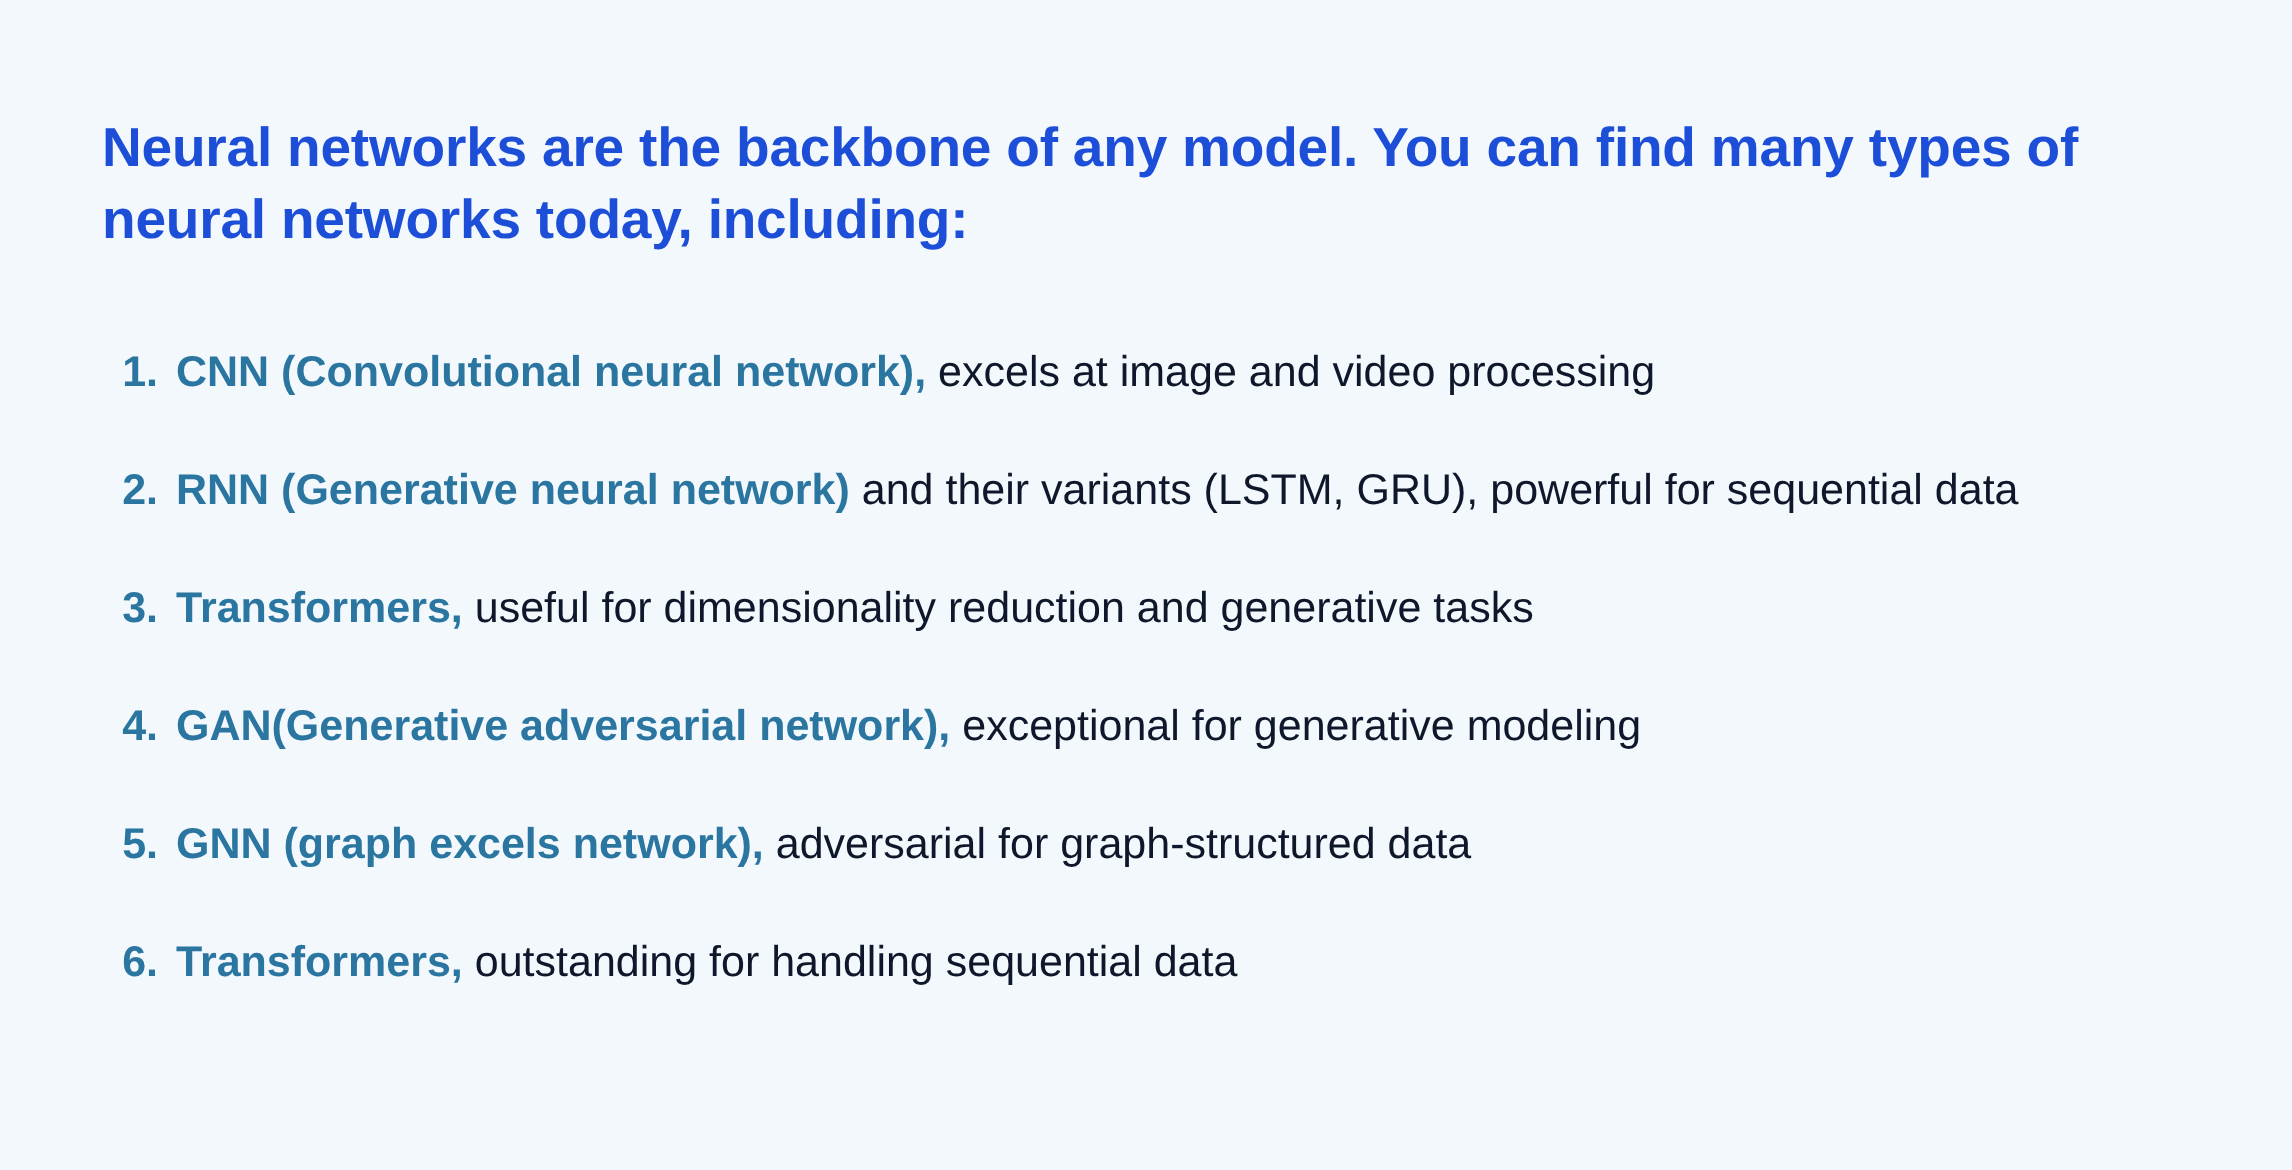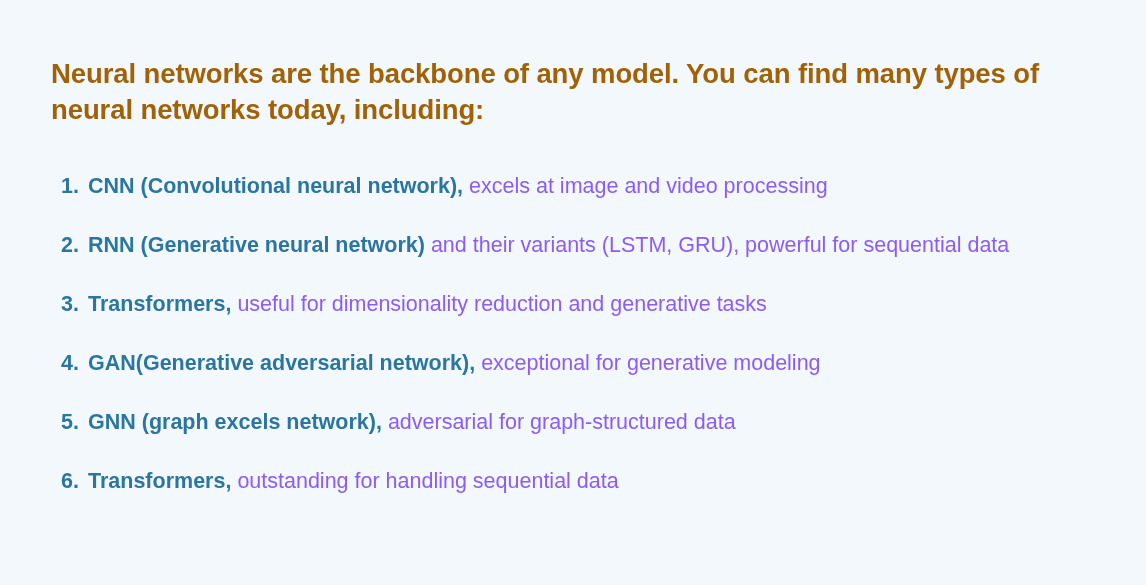--- a/index.html
+++ b/index.html
@@ -27,21 +27,21 @@
   .heading {
     position: absolute;
     left: 51px;
     top: 56px;
     width: 1035px;
     margin: 0;
     font-size: 27.5px;
     line-height: 36px;
     font-weight: 700;
     letter-spacing: -0.1px;
-    color: #a16207;
+    color: #1d4ed8;
   }
 
   
   .list {
     position: absolute;
     left: 51px;
     top: 168px;
     width: 1060px;
     margin: 0;
     padding: 0;
@@ -76,21 +76,21 @@
   }
 
   .item-term {
     font-weight: 700;
     color: #2a76a0;
     text-align: right;
   }
 
   .item-rest {
     font-weight: 400;
-    color: #8b5cf6;
+    color: #0f172a;
   }
 </style>
 </head>
 <body>
 
 <div class="page">
 
   <h1 class="heading">Neural networks are the backbone of any model. You can find many types of neural networks today, including:</h1>
 
   <ol class="list">

